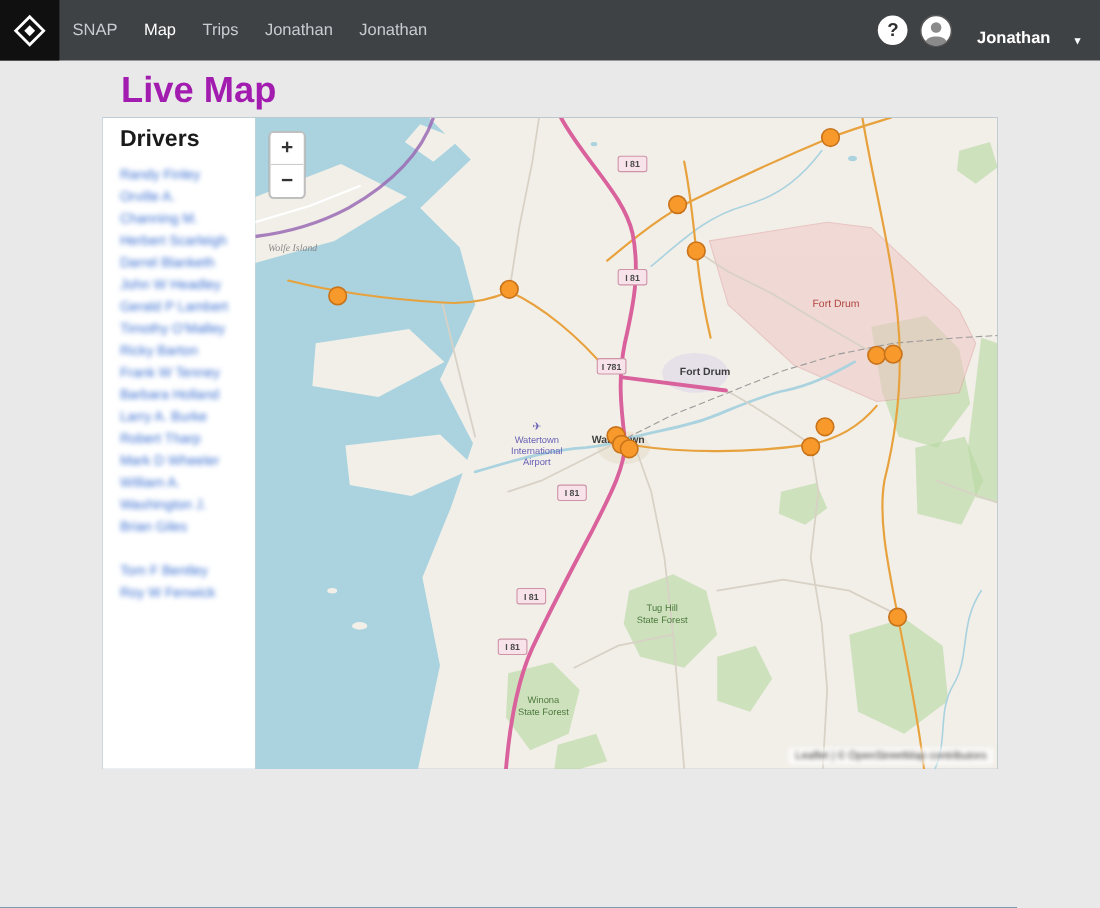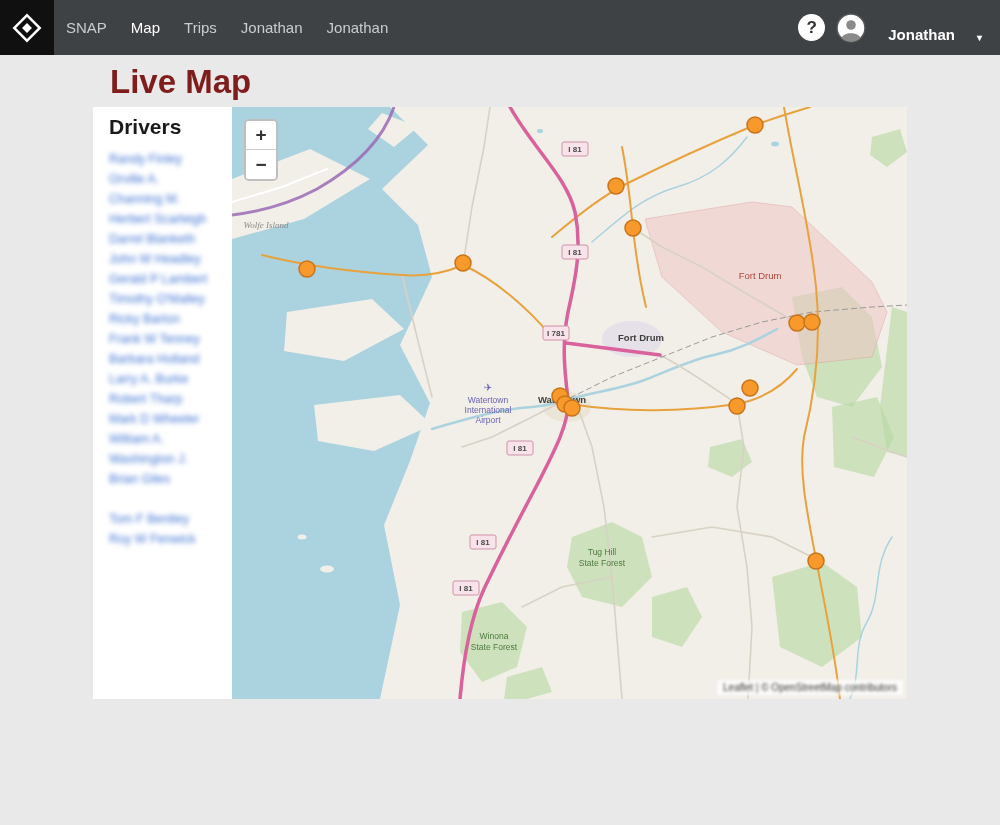--- a/index.html
+++ b/index.html
@@ -42,21 +42,21 @@
     width:27px;height:27px;border-radius:50%;background:#ffffff;
     color:#2f2f2f;font-size:17px;font-weight:bold;
     display:flex;align-items:center;justify-content:center;cursor:pointer;
   }
   .user-chip{display:flex;align-items:flex-end;gap:22px;cursor:pointer;font-weight:bold;}
   .user-name{color:#ffffff;font-size:15px;}
   .caret{color:#ffffff;font-size:10px;line-height:1;}
   
   .page-title{
     margin:8px 0 6px 110px;
-    font-size:33px;line-height:38px;font-weight:bold;color:#7f1d1d;
+    font-size:33px;line-height:38px;font-weight:bold;color:#a21caf;
   }
   .map-row{
     display:flex;margin-left:93px;width:814px;height:592px;
     background:#0c4a6e;
   }
   .drivers-panel{
     width:139px;flex:0 0 auto;background:#ffffff;
     padding:8px 4px 0 16px;overflow:hidden;
   }
   .drivers-heading{font-size:21px;font-weight:bold;color:#1a1a1a;margin:0 0 10px 0;}

